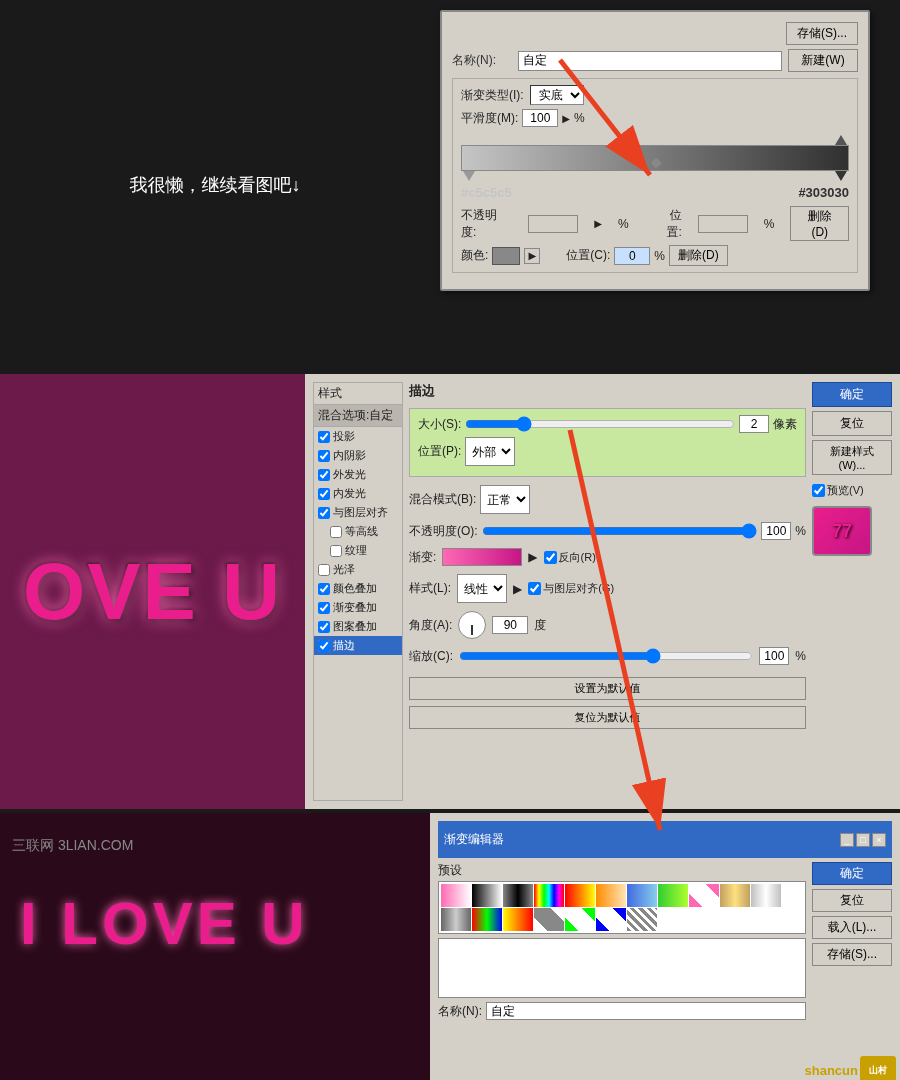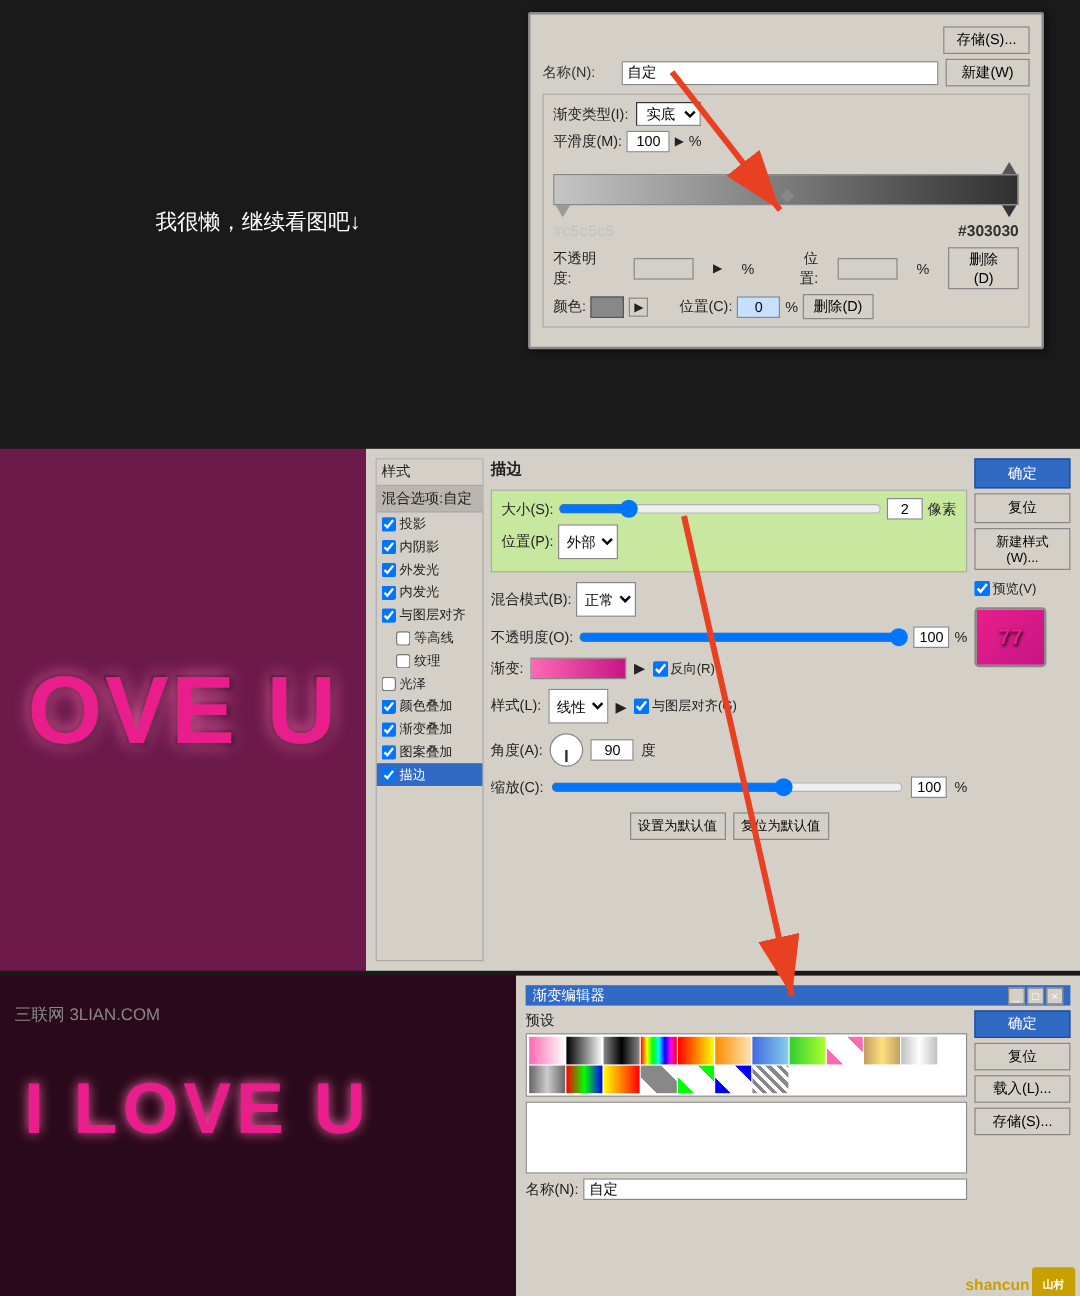--- a/index.html
+++ b/index.html
@@ -358,20 +358,21 @@
       border: 1px solid #888;
       padding: 3px 6px;
       font-size: 11px;
       cursor: pointer;
     }
     .bottom-buttons-row {
       display: flex;
       justify-content: center;
       gap: 6px;
       margin-top: 4px;
+      flex-direction: column;
     }
 
     
     .section-bot {
       display: flex;
       width: 900px;
       height: 275px;
       background: #1a1a1a;
     }
     .section-bot-left {
@@ -402,21 +403,21 @@
       background: #d4d0c8;
       display: flex;
       flex-direction: column;
       padding: 8px;
       gap: 4px;
       position: relative;
     }
     .gradient-editor-title {
       background: #316ac5;
       color: #fff;
-      padding: 0 6px;
+      padding: 10px 6px;
       font-size: 12px;
       display: flex;
       align-items: center;
       justify-content: space-between;
     }
     .ge-window-controls {
       display: flex;
       gap: 2px;
     }
     .wc-btn {

